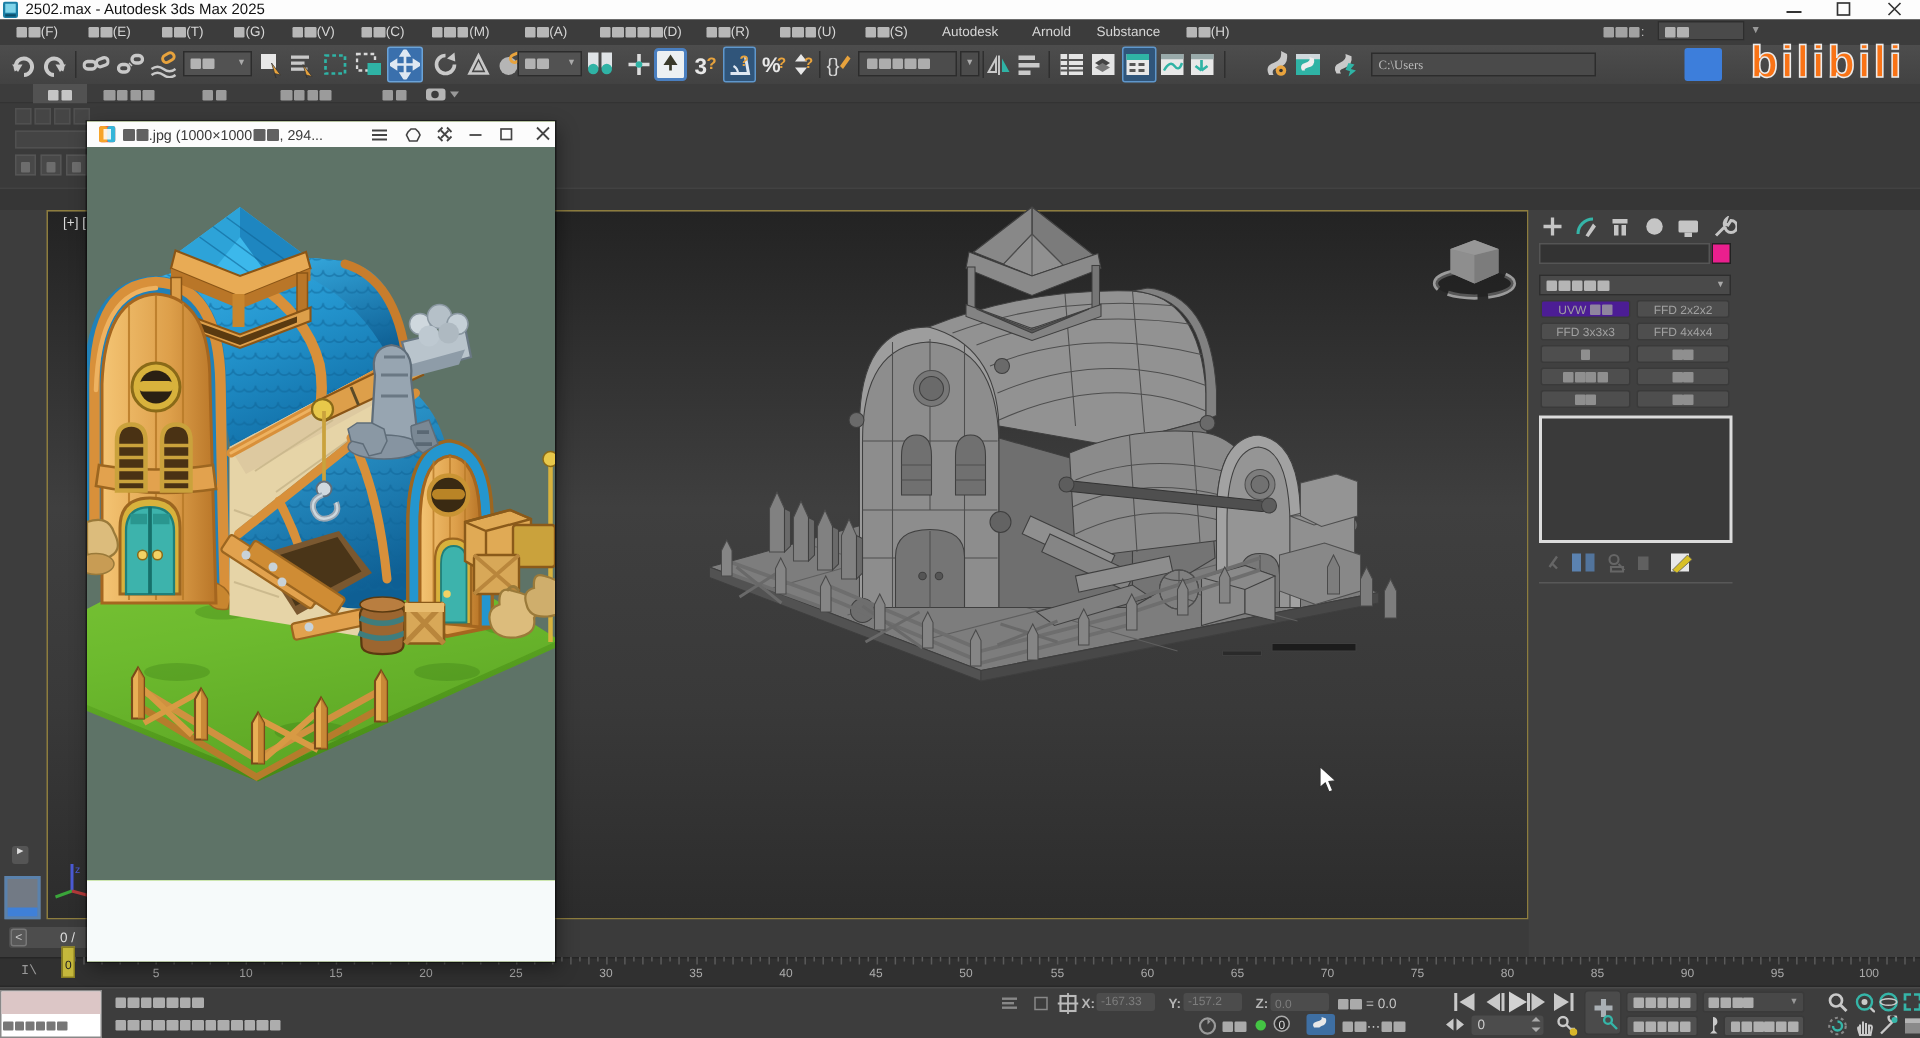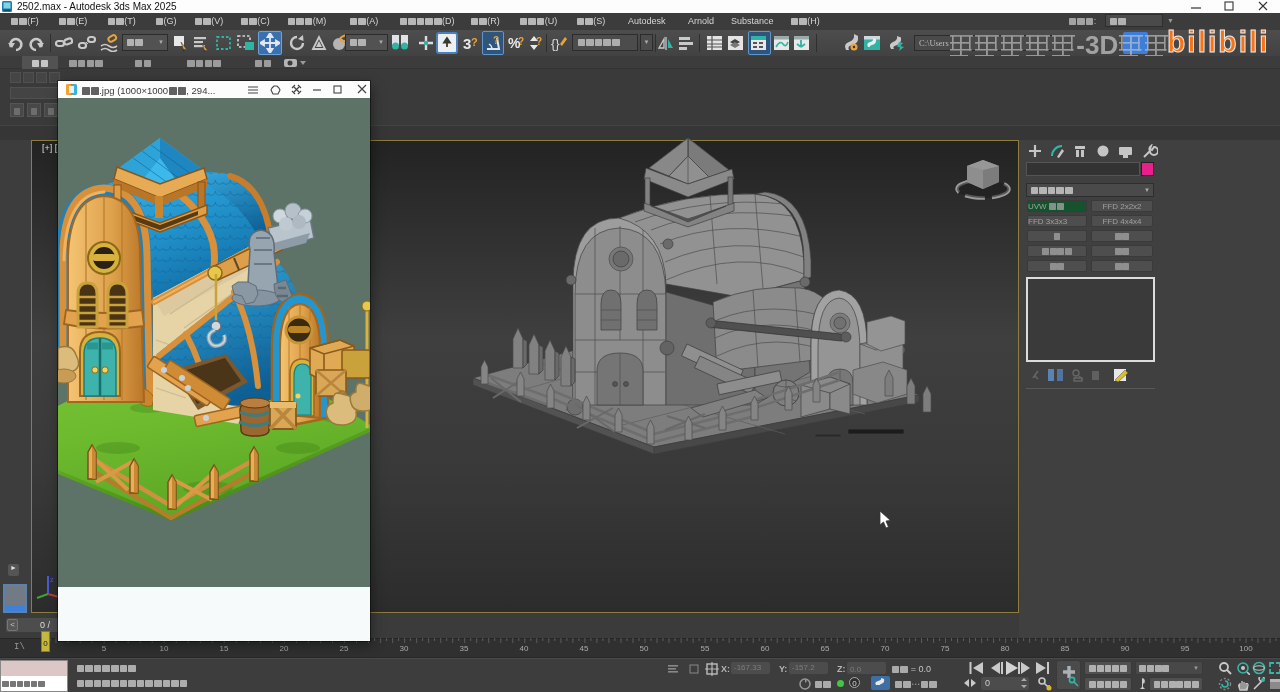--- a/index.html
+++ b/index.html
@@ -436,23 +436,23 @@
         <rect x="1" y="3" width="13" height="8" rx="1"></rect>
         <rect x="5" y="11" width="5" height="3"></rect>
       </g>
       <g transform="translate(113,0)">
         <path d="M3 13 L9 7 M9 7 a4 4 0 1 0 4 -4 l-2 3 -2 -1 1 -3 a4 4 0 0 0 -1 5" stroke="#c5c5c5" stroke-width="2" fill="none"></path>
       </g>
     </svg>
     <div class="abs" style="left:1026px;top:162px;width:114px;height:14px;background:#333;border:1px solid #555"></div>
     <div class="abs" style="left:1141px;top:162px;width:13px;height:14px;background:#ea1f8e;border:1px solid #222"></div>
     <div class="abs" style="left:1026px;top:183px;width:128px;height:14px;background:#4a4a4a;border:1px solid #2e2e2e;color:#cfcfcf;font-size:9px;padding:1px 3px"><i class="c"></i><i class="c"></i><i class="c"></i><i class="c"></i><i class="c"></i><span style="float:right;font-size:6px;color:#aaa;margin-top:2px">▼</span></div>
-    <div class="abs" style="left:1027px;top:200px;width:60px;height:12px;background:#14532d;border:1px solid #3a3a3a;border-radius:2px;color:#a0a0a0;font-size:8px;padding-top:1px;white-space:nowrap;overflow:hidden">UVW <i class="c"></i><i class="c"></i></div>
+    <div class="abs" style="left:1027px;top:200px;width:60px;height:12px;background:#4c1d95;border:1px solid #3a3a3a;border-radius:2px;color:#a0a0a0;font-size:8px;text-align:center;padding-top:1px;white-space:nowrap;overflow:hidden">UVW <i class="c"></i><i class="c"></i></div>
     <div class="abs" style="left:1091px;top:200px;width:62px;height:12px;background:#4e4e4e;border:1px solid #3a3a3a;border-radius:2px;color:#a0a0a0;font-size:8px;text-align:center;padding-top:1px;white-space:nowrap;overflow:hidden">FFD 2x2x2</div>
-    <div class="abs" style="left:1027px;top:215px;width:60px;height:12px;background:#4e4e4e;border:1px solid #3a3a3a;border-radius:2px;color:#a0a0a0;font-size:8px;text-align:left;padding-top:1px;white-space:nowrap;overflow:hidden">FFD 3x3x3</div>
+    <div class="abs" style="left:1027px;top:215px;width:60px;height:12px;background:#4e4e4e;border:1px solid #3a3a3a;border-radius:2px;color:#a0a0a0;font-size:8px;text-align:center;padding-top:1px;white-space:nowrap;overflow:hidden">FFD 3x3x3</div>
     <div class="abs" style="left:1091px;top:215px;width:62px;height:12px;background:#4e4e4e;border:1px solid #3a3a3a;border-radius:2px;color:#a0a0a0;font-size:8px;text-align:center;padding-top:1px;white-space:nowrap;overflow:hidden">FFD 4x4x4</div>
     <div class="abs" style="left:1027px;top:230px;width:60px;height:12px;background:#4e4e4e;border:1px solid #3a3a3a;border-radius:2px;color:#a0a0a0;font-size:8px;text-align:center;padding-top:1px;white-space:nowrap;overflow:hidden"><i class="c"></i></div>
     <div class="abs" style="left:1091px;top:230px;width:62px;height:12px;background:#4e4e4e;border:1px solid #3a3a3a;border-radius:2px;color:#a0a0a0;font-size:8px;text-align:center;padding-top:1px;white-space:nowrap;overflow:hidden"><i class="c"></i><i class="c"></i></div>
     <div class="abs" style="left:1027px;top:245px;width:60px;height:12px;background:#4e4e4e;border:1px solid #3a3a3a;border-radius:2px;color:#a0a0a0;font-size:8px;text-align:center;padding-top:1px;white-space:nowrap;overflow:hidden"><i class="c"></i><i class="c"></i><i class="c"></i><i class="c"></i></div>
     <div class="abs" style="left:1091px;top:245px;width:62px;height:12px;background:#4e4e4e;border:1px solid #3a3a3a;border-radius:2px;color:#a0a0a0;font-size:8px;text-align:center;padding-top:1px;white-space:nowrap;overflow:hidden"><i class="c"></i><i class="c"></i></div>
     <div class="abs" style="left:1027px;top:260px;width:60px;height:12px;background:#4e4e4e;border:1px solid #3a3a3a;border-radius:2px;color:#a0a0a0;font-size:8px;text-align:center;padding-top:1px;white-space:nowrap;overflow:hidden"><i class="c"></i><i class="c"></i></div>
     <div class="abs" style="left:1091px;top:260px;width:62px;height:12px;background:#4e4e4e;border:1px solid #3a3a3a;border-radius:2px;color:#a0a0a0;font-size:8px;text-align:center;padding-top:1px;white-space:nowrap;overflow:hidden"><i class="c"></i><i class="c"></i></div>
     <div class="abs" style="left:1026px;top:277px;width:129px;height:85px;background:#3a3a3a;border:2px solid #dcdcdc"></div>
     <svg class="abs" style="left:1030px;top:368px" width="100" height="14" viewBox="0 0 100 14">
       <path d="M3 10 L8 3 M5 8 l3 3" stroke="#666" stroke-width="1.6" fill="none"></path>
@@ -810,21 +810,20 @@
       <path d="M4 13 V6 M6 13 V4 M8 13 V5 M10 13 V6 M4 8 Q2 7 3 10 L4 13 H11 L12 8 Q12 6 10 7" stroke="#c9c9c9" stroke-width="1.3" fill="none"></path>
     </svg>
     <svg class="abs" style="left:1252px;top:677px" width="14" height="14" viewBox="0 0 14 14">
       <path d="M2 12 L10 4 M10 4 a2.5 2.5 0 1 1 2 -2" stroke="#c9c9c9" stroke-width="1.6" fill="none"></path>
       <circle cx="11" cy="3" r="2" fill="#35b5a8"></circle>
     </svg>
     <svg class="abs" style="left:1268px;top:677px" width="14" height="14" viewBox="0 0 14 14">
       <rect x="2" y="2" width="10" height="10" fill="#8a8a8a"></rect>
       <rect x="2" y="2" width="10" height="3" fill="#b5b5b5"></rect>
     </svg>
-<div class="abs" style="left:949px;top:30px;color:#c6c6c6;opacity:.72;font-size:26px;font-weight:bold;filter:blur(.3px);white-space:nowrap"><i class="c2"></i><i class="c2"></i><i class="c2"></i><i class="c2"></i><i class="c2"></i><span style="font-family:'Liberation Sans'">-3D</span><i class="c2"></i><i class="c2"></i></div>
     <div class="abs" style="left:1167px;top:25px;color:#f97316;font-size:30px;font-weight:bold;letter-spacing:2px;-webkit-text-stroke:1px #ececec;font-family:'Liberation Sans',sans-serif">bilibili</div>
 <div class="abs" style="left:58px;top:81px;width:312px;height:560px;background:#bef264;box-shadow:0 0 0 1px rgba(0,0,0,.45),2px 4px 12px rgba(0,0,0,.4)">
       <div class="abs" style="left:0;top:0;width:312px;height:17px;background:#fcfcfc"></div>
       <svg class="abs" style="left:8px;top:3px" width="11" height="11" viewBox="0 0 11 11">
         <rect width="11" height="11" rx="2" fill="#e8604c"></rect>
         <rect x="0" y="0" width="5.5" height="11" rx="2" fill="#f6a429"></rect>
         <rect x="5.5" y="0" width="5.5" height="11" rx="2" fill="#35b5d9"></rect>
         <rect x="3" y="2" width="5" height="7" fill="#fff" opacity=".85"></rect>
       </svg>
       <div class="abs" style="left:23px;top:4px;color:#3a3a3a;font-size:9.5px;white-space:nowrap"><i class="c"></i><i class="c"></i>.jpg&nbsp;(1000×1000<i class="c"></i><i class="c"></i>, 294...</div>

